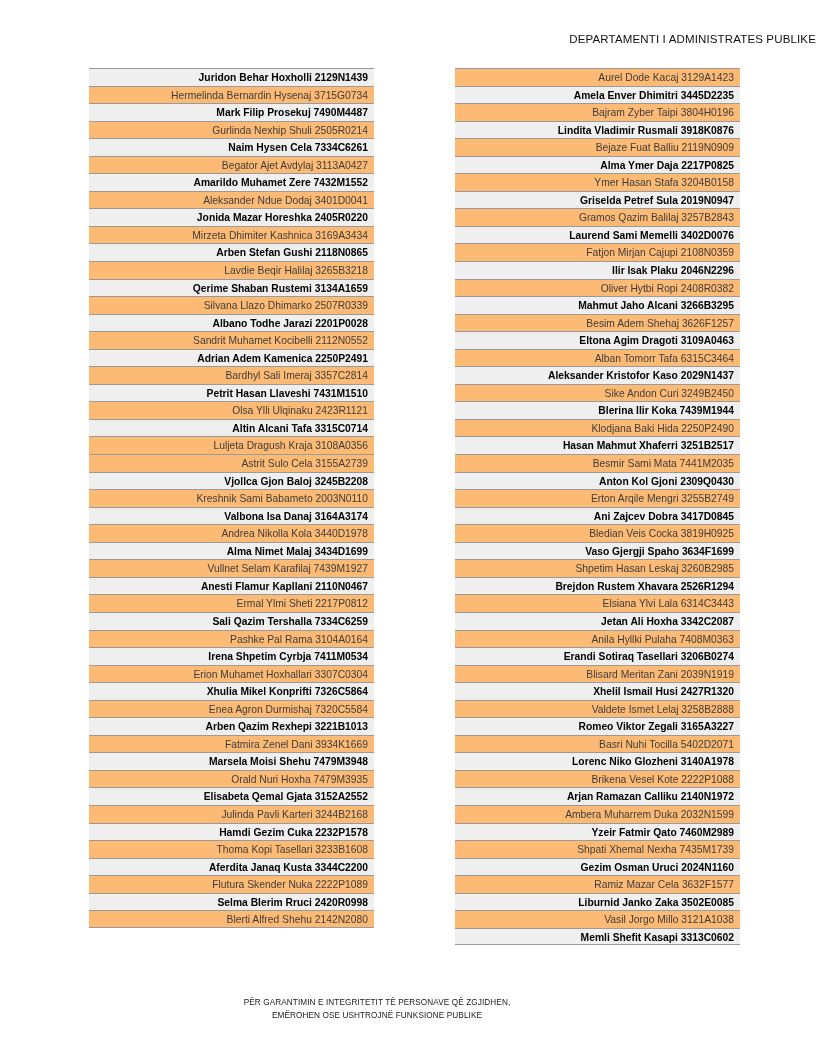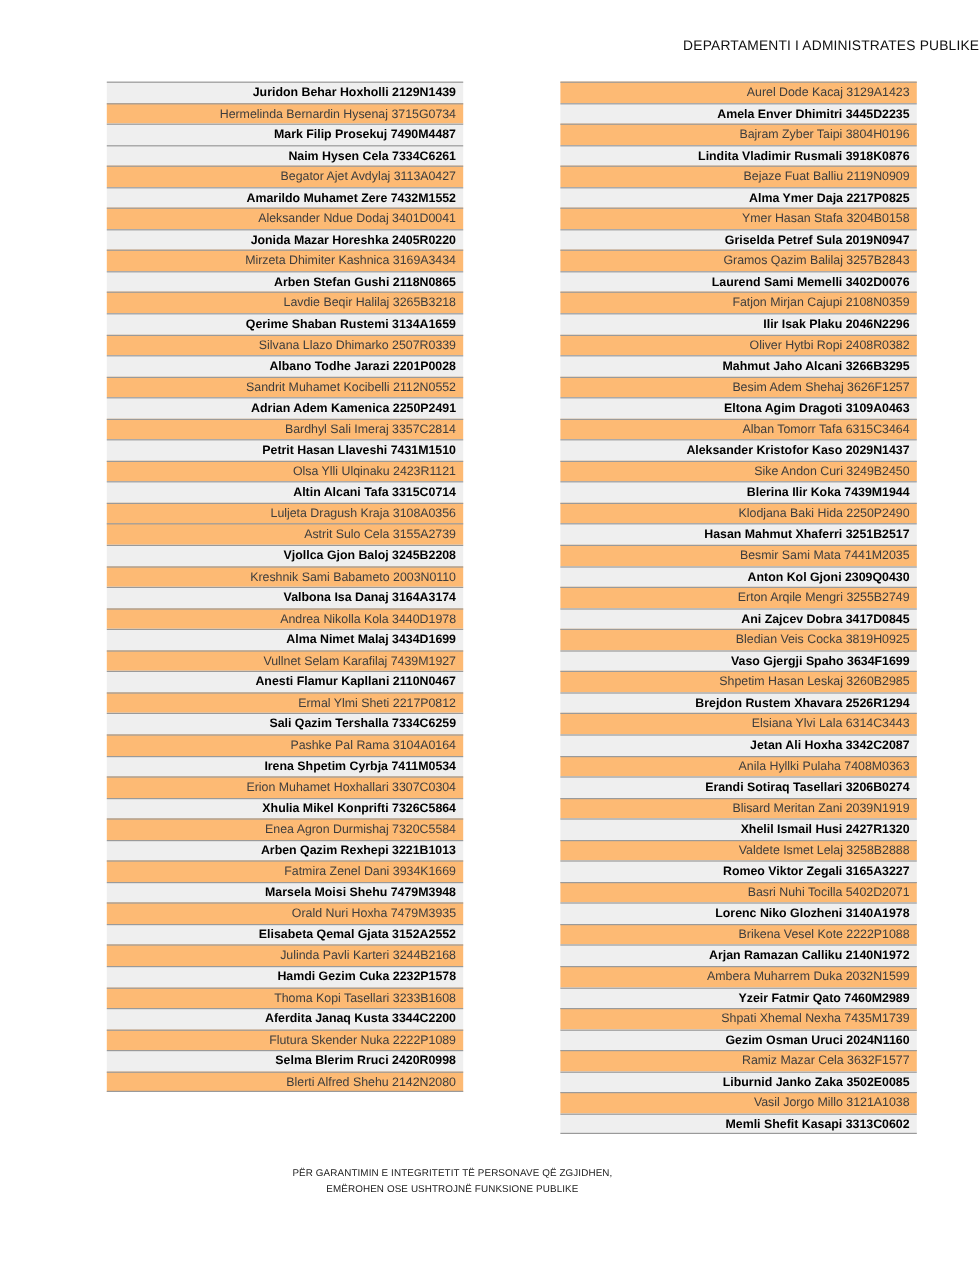--- a/index.html
+++ b/index.html
@@ -30,23 +30,23 @@
     font-size: 11.5px;
     letter-spacing: 0.15px;
     color: #111;
     white-space: nowrap;
   }
 
   .columns {
     position: absolute;
     top: 68px;
     left: 0;
-    width: 816px;
+    width: 740px;
     display: flex;
-    justify-content: flex-start;
+    justify-content: center;
     gap: 40px;
   }
 
   .col {
     width: 297px;
     display: flex;
     flex-direction: column;
   }
   .col-left  { margin-left: 89px; }
   .col-right { margin-left: 41px; }
@@ -77,21 +77,21 @@
   .row.light {
     font-weight: normal;
     color: #3d3d3d;
   }
   .row.last {
     border-bottom: 1.3px solid #9a9a9a;
   }
 
   .footer {
     position: absolute;
-    top: 972px;
+    top: 997px;
     left: 0;
     width: 754px;
     text-align: center;
     font-size: 8.2px;
     line-height: 12.5px;
     color: #1a1a1a;
     letter-spacing: 0.1px;
   }
   .footer div { white-space: nowrap; }
 </style>
@@ -100,20 +100,21 @@
 
 <div class="page">
 
   <div class="doc-title">DEPARTAMENTI I ADMINISTRATES PUBLIKE</div>
 
   <div class="columns">
     <div class="col col-left" id="col-left">
         <div class="row shade strong">Juridon Behar Hoxholli 2129N1439</div>
         <div class="row plain light">Hermelinda Bernardin Hysenaj 3715G0734</div>
         <div class="row shade strong">Mark Filip Prosekuj 7490M4487</div>
+        <div class="row plain light">Gurlinda Nexhip Shuli 2505R0214</div>
         <div class="row shade strong">Naim Hysen Cela 7334C6261</div>
         <div class="row plain light">Begator Ajet Avdylaj 3113A0427</div>
         <div class="row shade strong">Amarildo Muhamet Zere 7432M1552</div>
         <div class="row plain light">Aleksander Ndue Dodaj 3401D0041</div>
         <div class="row shade strong">Jonida Mazar Horeshka 2405R0220</div>
         <div class="row plain light">Mirzeta Dhimiter Kashnica 3169A3434</div>
         <div class="row shade strong">Arben Stefan Gushi 2118N0865</div>
         <div class="row plain light">Lavdie Beqir Halilaj 3265B3218</div>
         <div class="row shade strong">Qerime Shaban Rustemi 3134A1659</div>
         <div class="row plain light">Silvana Llazo Dhimarko 2507R0339</div>

